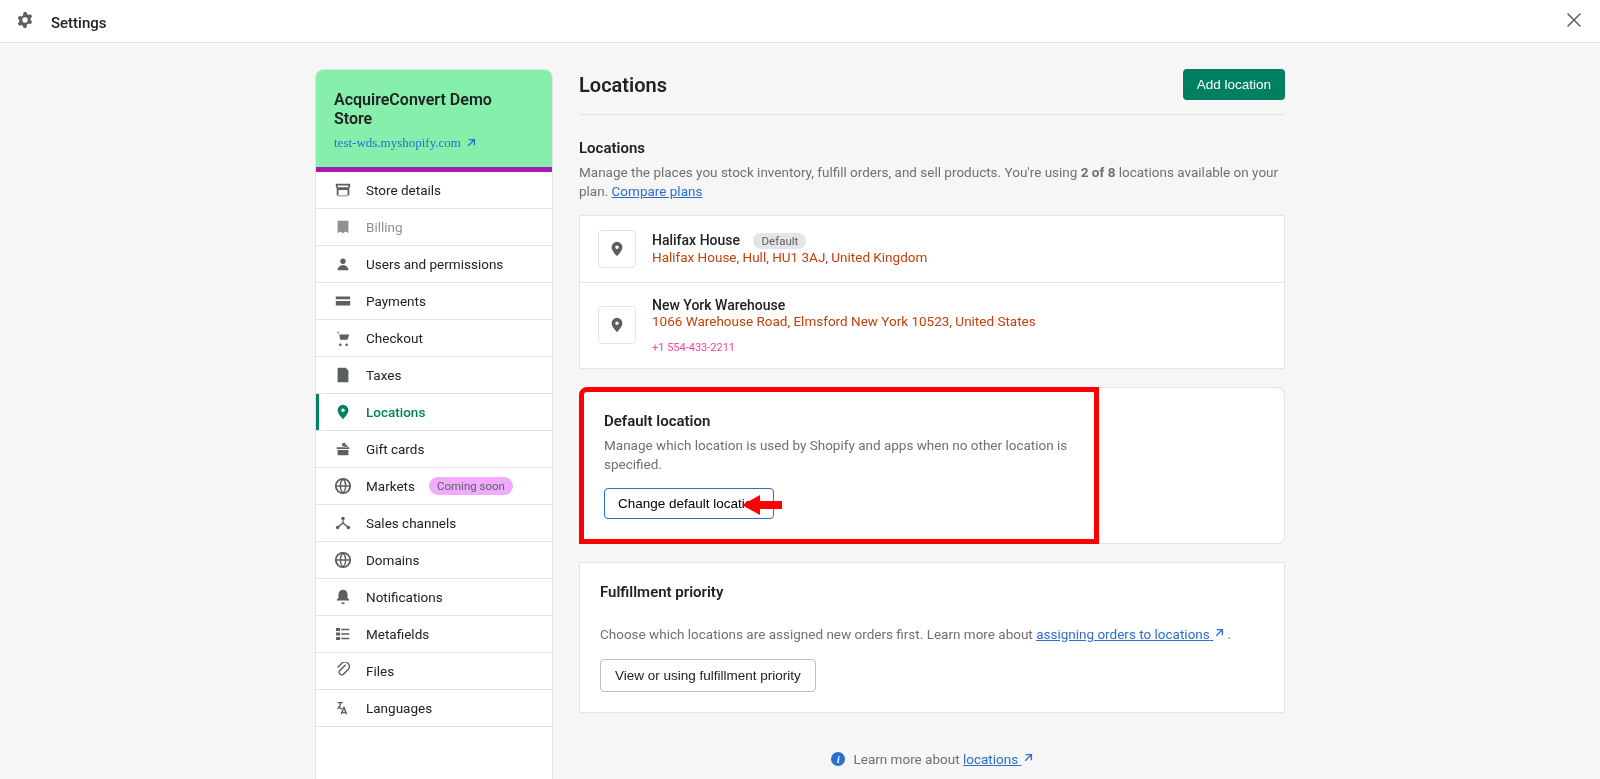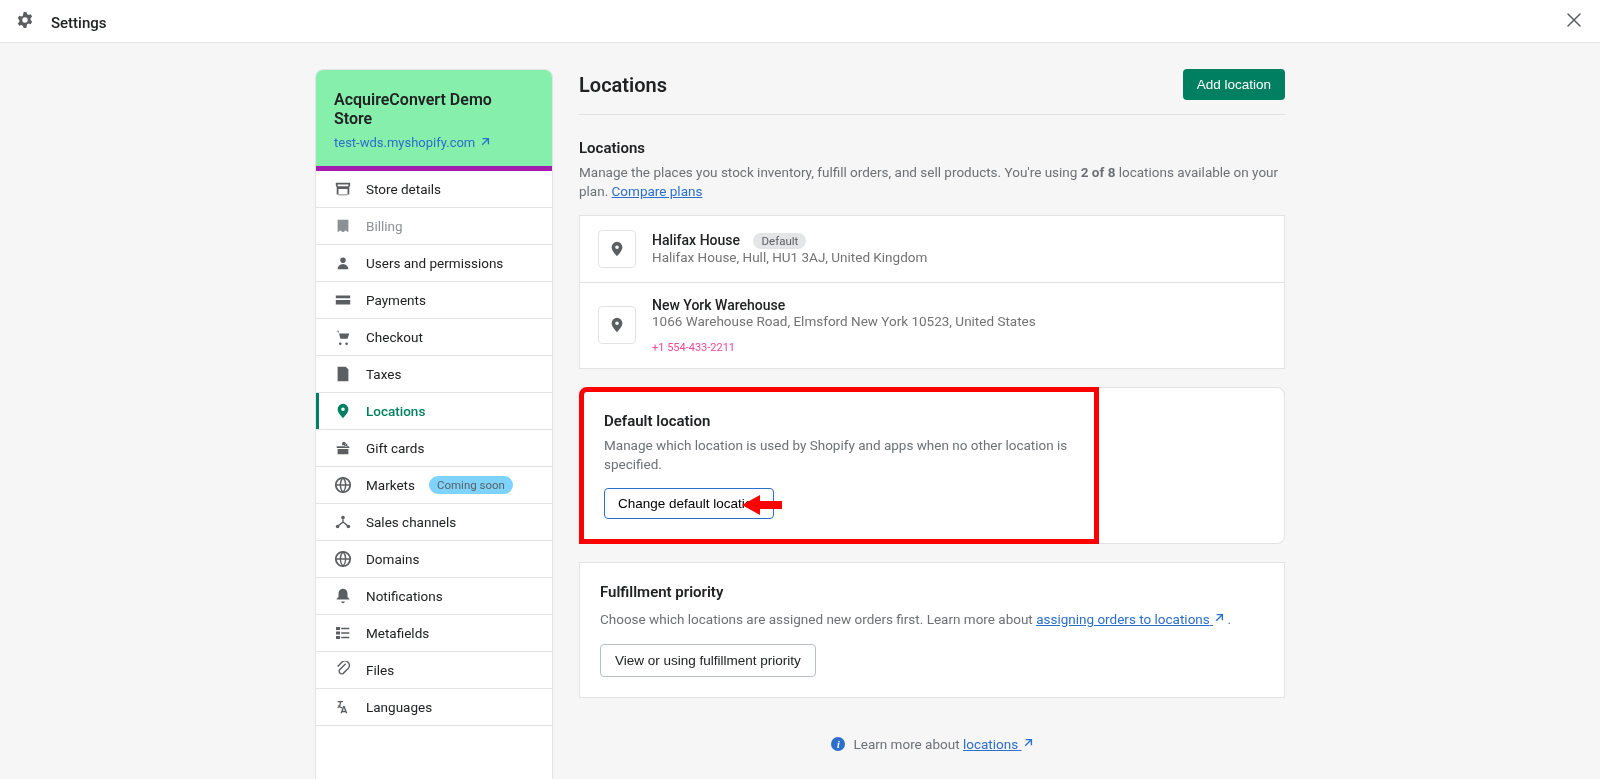--- a/index.html
+++ b/index.html
@@ -8,30 +8,30 @@
     .topbar { background: #fff; height: 43px; display: flex; align-items: center; padding: 0 16px; border-bottom: 1px solid #e1e3e5; }
     .topbar-left { display: flex; align-items: flex-end; gap: 17px; }
     .topbar-title { font-weight: 500; font-size: 15px; }
     .topbar-close { margin-left: auto; cursor: pointer; }
     
     .container { display: flex; justify-content: center; padding-top: 26px; gap: 26px; }
     
     .sidebar { width: 238px; background: #fff; border: 1px solid #e1e3e5; border-radius: 8px; overflow: hidden; }
     .sidebar-header { padding: 20px 18px 16px; border-bottom: 5px solid #a21caf; background: #86efac; }
     .sidebar-shop-name { font-size: 16px; font-weight: 600; margin-bottom: 6px; }
-    .sidebar-shop-url { font-size: 13px; color: #2c6ecb; text-decoration: none; display: inline-flex; align-items: center; gap: 4px; }
+    .sidebar-shop-url { font-size: 13px; color: #2c6ecb; text-decoration: none; display: inline-flex; align-items: center; gap: 4px; font-family: Liberation Serif, serif; }
     .sidebar-nav { list-style: none; }
     .sidebar-item { display: flex; align-items: center; gap: 14px; padding: 0 18px; height: 37px; border-bottom: 1px solid #e1e3e5; cursor: pointer; font-size: 13.5px; }
     .sidebar-item.active { color: #008060; font-weight: 500; position: relative; }
     .sidebar-item.active::before { content: ""; position: absolute; left: 0; top: 0; bottom: 0; width: 3px; background: #008060; }
     .sidebar-item.disabled { color: #8c9196; }
     .sidebar-item .icon { width: 18px; height: 18px; display: flex; align-items: center; justify-content: center; color: #5c5f62; flex-shrink: 0; }
     .sidebar-item.active .icon { color: #008060; }
     .sidebar-item.disabled .icon { color: #8c9196; }
-    .badge-soon { background: #7dd3fc; color: #5c5f62; font-size: 11.5px; padding: 2px 8px; border-radius: 10px; font-weight: 400; }
+    .badge-soon { background: #f0abfc; color: #5c5f62; font-size: 11.5px; padding: 2px 8px; border-radius: 10px; font-weight: 400; }
     
     .main { width: 706px; }
     .page-header { display: flex; align-items: center; justify-content: space-between; padding-bottom: 14px; border-bottom: 1px solid #e1e3e5; margin-bottom: 24px; }
     .page-title { font-size: 20px; font-weight: 600; }
     .btn-primary { background: #008060; color: #fff; border: none; padding: 8px 14px; border-radius: 4px; font-size: 13.5px; font-weight: 500; cursor: pointer; }
     .btn-secondary { background: #fff; color: #202223; border: 1px solid #babfc3; padding: 8px 14px; border-radius: 4px; font-size: 13.5px; cursor: pointer; }
     .btn-outline-focus { background: #fff; border: 1.5px solid #2c6ecb; padding: 7px 13px; border-radius: 4px; font-size: 13.5px; cursor: pointer; }
     
     .section-label { font-size: 15px; font-weight: 600; margin-bottom: 6px; }
     .section-desc { font-size: 13.5px; color: #6d7175; margin-bottom: 14px; line-height: 1.4; }
@@ -39,34 +39,34 @@
     
     .card { background: #fff; border: 1px solid #e1e3e5; border-radius: 0; margin-bottom: 18px; }
     .card-inner { padding: 20px; }
     
     .locations-card { padding: 0; }
     .location-row { display: flex; align-items: center; gap: 16px; padding: 14px 18px; border-bottom: 1px solid #e1e3e5; cursor: pointer; }
     .location-row:last-child { border-bottom: none; }
     .location-pin { width: 38px; height: 38px; border: 1px solid #e1e3e5; border-radius: 4px; display: flex; align-items: center; justify-content: center; color: #5c5f62; flex-shrink: 0; }
     .location-name { font-weight: 500; font-size: 14px; display: inline; }
     .location-default-badge { background: #e4e5e7; color: #5c5f62; font-size: 11.5px; padding: 1px 8px; border-radius: 10px; margin-left: 10px; display: inline-block; }
-    .location-addr { font-size: 13.5px; color: #737373; margin-top: 0; }
+    .location-addr { font-size: 13.5px; color: #c2410c; margin-top: 0; }
     .location-phone { font-size: 11px; color: #ec4899; margin-top: 12px; }
     .highlight-box { border: 5px solid #ff0000; border-radius: 0; margin-bottom: 18px; background: #fff; border-top-left-radius: 8px; }
     .highlight-box .card-inner { padding: 20px; }
     .highlight-box.card { background: #fff; }
     
     .footer-learn { text-align: center; padding: 20px 0 40px; font-size: 13.5px; color: #6d7175; display: flex; justify-content: center; align-items: center; gap: 8px; }
     .info-circle { width: 14px; height: 14px; background: #2c6ecb; border-radius: 50%; display: inline-flex; align-items: center; justify-content: center; color: #fff; font-size: 10px; font-weight: bold; font-style: italic; font-family: serif; }
     
     .default-row { display: flex; }
     .default-left { flex: 0 0 520px; position: relative; }
     .default-right { flex: 1; background: #fff; border: 1px solid #e1e3e5; border-left: none; border-top-right-radius: 8px; border-bottom-right-radius: 8px; }
     
-    .fulfillment-card .section-label { margin-bottom: 9px; }
+    .fulfillment-card .section-label { margin-bottom: 24px; }
     .fulfillment-card .section-desc { margin-bottom: 16px; }
     
     .external-icon { width: 11px; height: 11px; display: inline-block; }
     
     .icon svg { width: 18px; height: 18px; fill: currentColor; }
   </style>
 </head>
 <body>
 
 <div class="topbar">

